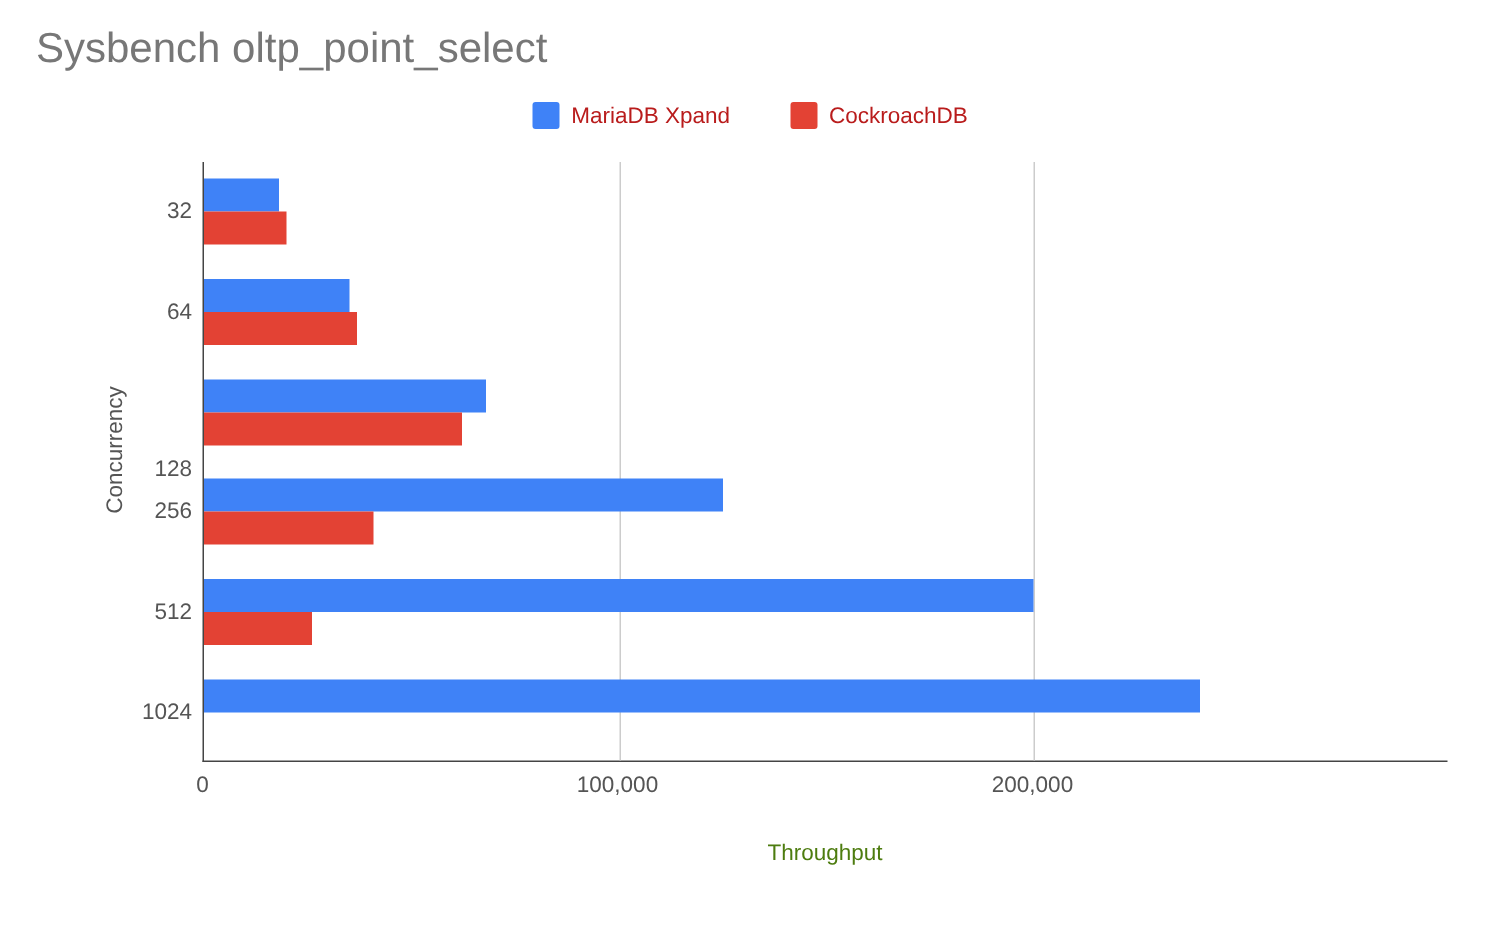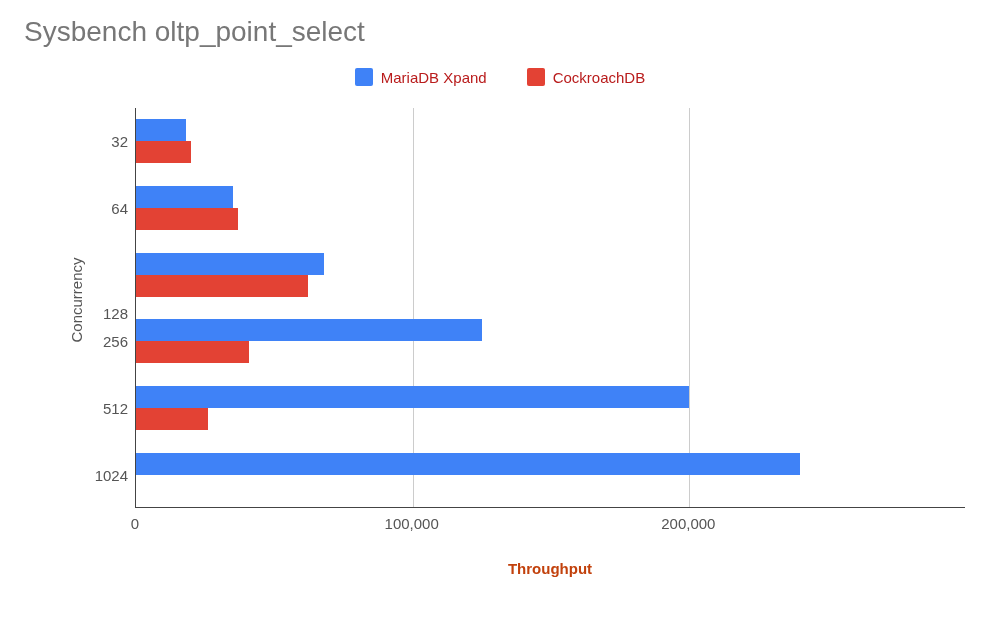--- a/index.html
+++ b/index.html
@@ -85,22 +85,21 @@
     transform-origin: center;
     font-size: 15px;
     color: #555;
   }
   .x-axis-label {
     position: absolute;
     left: 0; right: 0;
     text-align: center;
     top: 560px;
     font-size: 15px;
-    color: #c2410c;
-    font-weight: bold;
+    color: #4d7c0f;
   }
   .axis-offset { left: 135px; width: 830px; }
 </style>
 </head>
 <body>
 
 <div class="title">Sysbench oltp_point_select</div>
 
 <div class="legend">
   <div class="legend-item">

